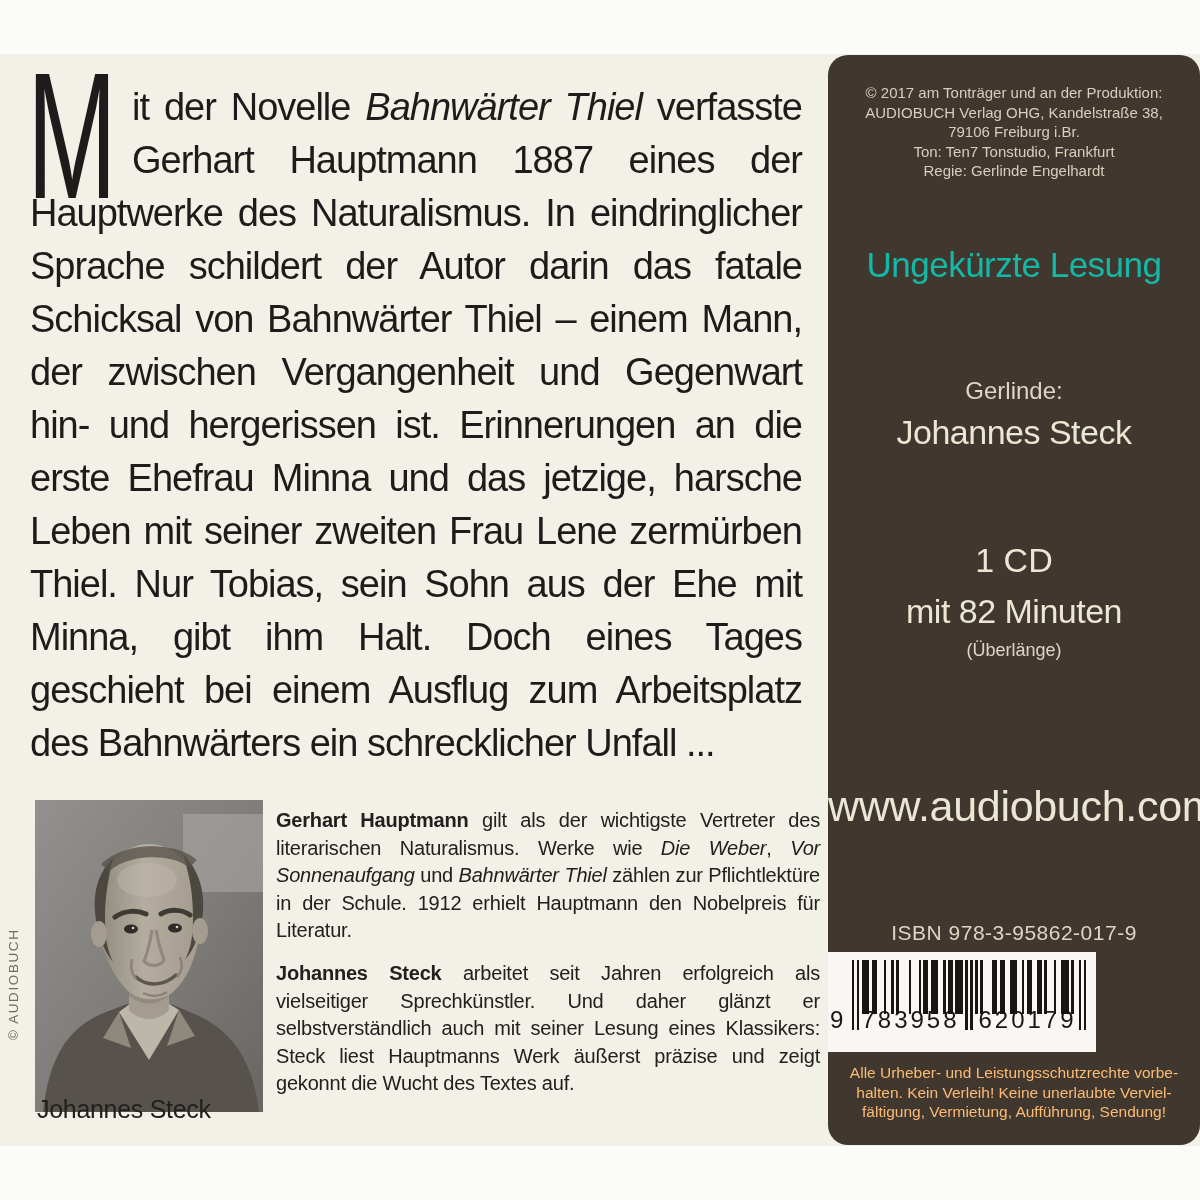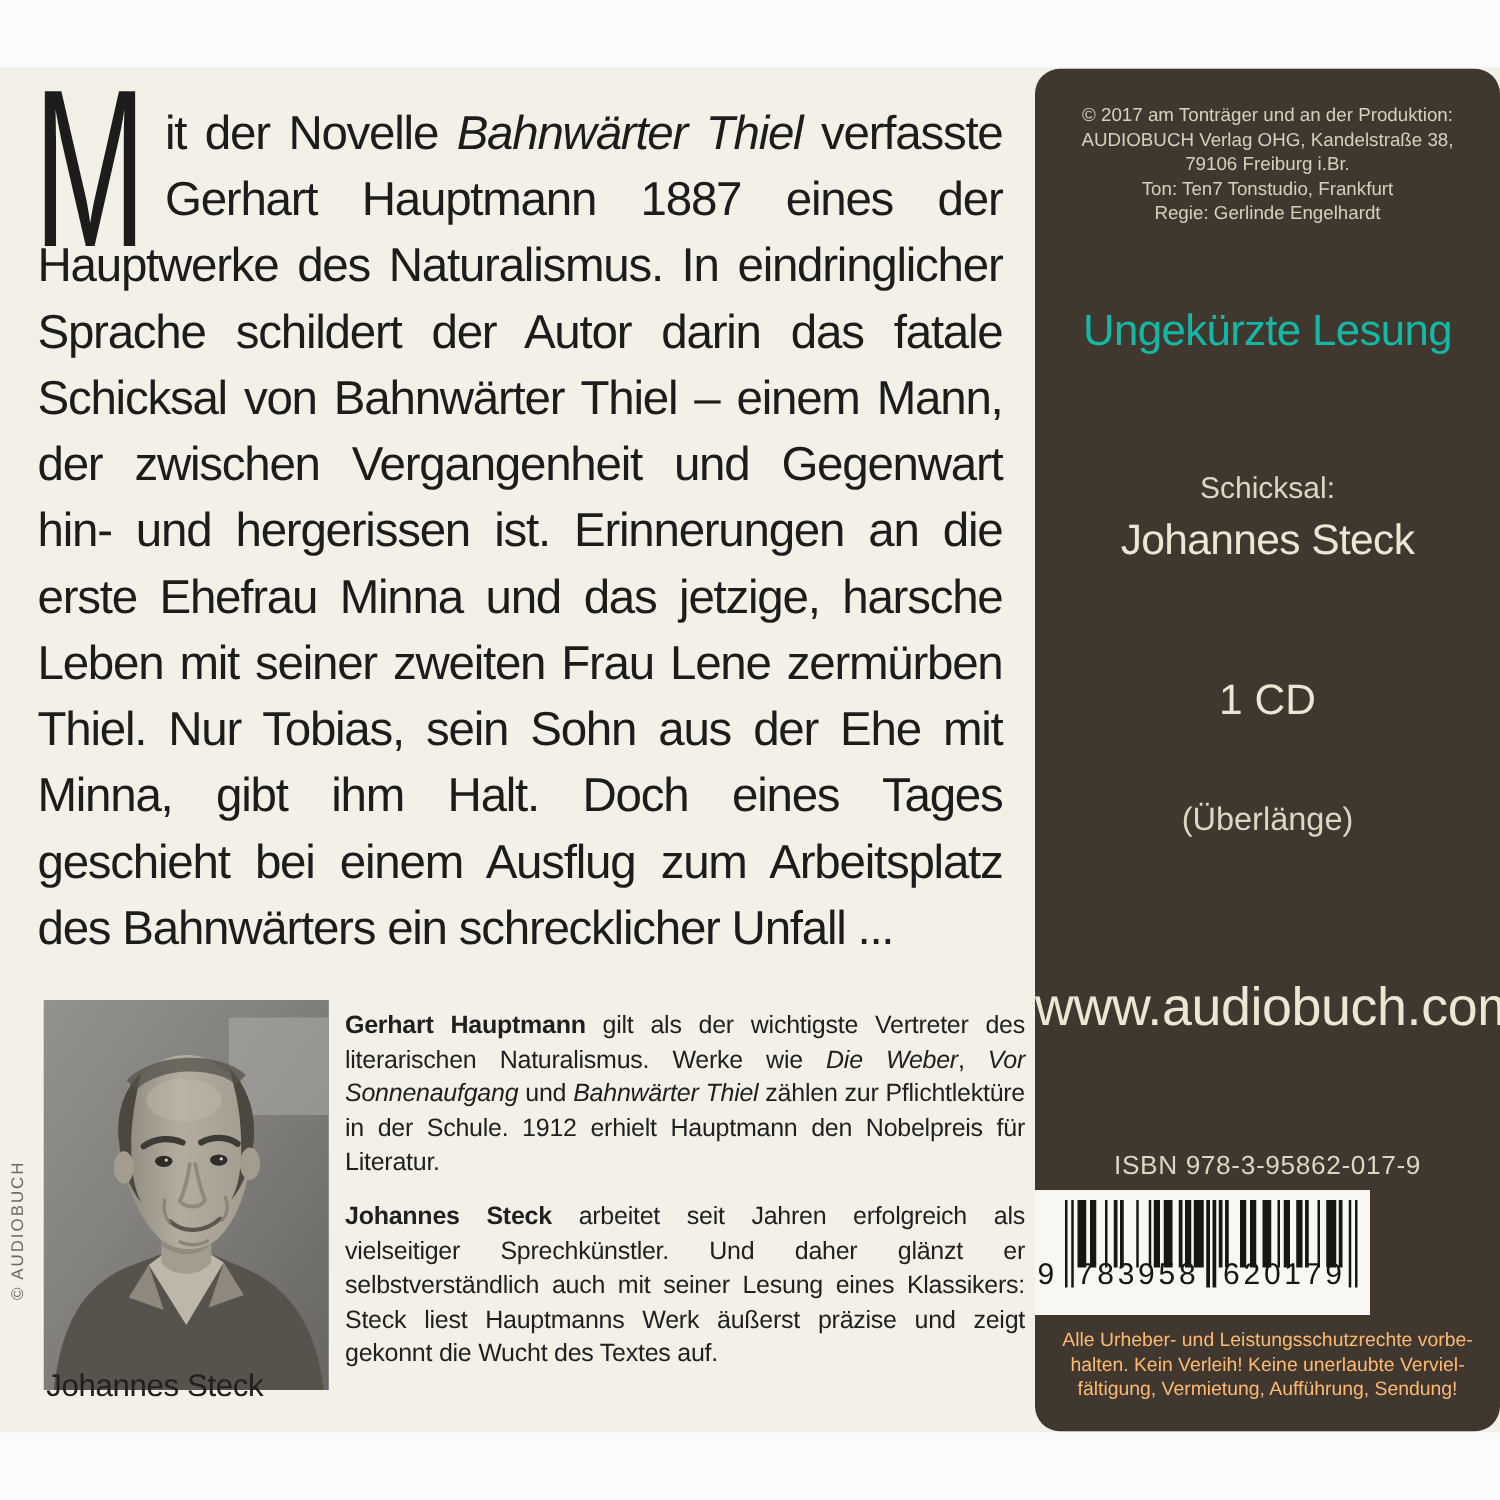--- a/index.html
+++ b/index.html
@@ -34,21 +34,21 @@
   .panel{position:absolute;left:828px;top:0;width:372px;height:1090px;
          background:var(--panel-bg,#40382e);color:var(--panel-text,#ddd6c3);text-align:center;border-radius:20px;}
   .panel>div{position:absolute;left:0;right:0;}
   .pre{white-space:pre-line;}
   .credits{top:28px;font-size:15px;line-height:19.5px;color:#d6cfbc;}
   .edition{top:190px;font-size:35px;letter-spacing:-0.5px;color:#14b8a6;}
   .sprecher{top:322px;font-size:24px;}
   .speaker{top:358px;font-size:34px;letter-spacing:-0.5px;color:#ece6d4;}
   .cd{top:486px;font-size:34px;color:#ece6d4;}
   .dur{top:537px;font-size:34px;letter-spacing:-0.5px;color:#ece6d4;}
-  .durnote{top:585px;font-size:26px;}
+  .durnote{top:585px;font-size:18px;}
   .web{top:727px;font-size:43px;letter-spacing:-0.3px;color:#ece6d4;}
   .isbn{top:866px;font-size:21px;letter-spacing:0.5px;}
   .rights{top:1008px;font-size:15.5px;line-height:19.5px;color:#fdba74;}
 
   
   .barcode{top:897px;left:62px;right:auto!important;width:268px;height:100px;background:#f8f7f3;}
   .bars{position:absolute;left:24px;right:10px;top:8px;height:70px;}
   .bar{position:absolute;top:0;height:54px;background:#181613;}
   .bar.tall{height:70px;}
   .bdigits{position:absolute;left:2px;right:10px;top:54px;height:28px;display:flex;align-items:center;
@@ -130,23 +130,24 @@
       <strong>Johannes Steck</strong><span> arbeitet seit Jahren erfolgreich als vielseitiger Sprechkünstler. Und daher glänzt er selbstverständlich auch mit seiner Lesung eines Klassikers: Steck liest Hauptmanns Werk äußerst präzise und zeigt gekonnt die Wucht des Textes auf.</span>
     </div>
 
     <div class="panel">
       <div class="credits pre">© 2017 am Tonträger und an der Produktion:
 AUDIOBUCH Verlag OHG, Kandelstraße 38,
 79106 Freiburg i.Br.
 Ton: Ten7 Tonstudio, Frankfurt
 Regie: Gerlinde Engelhardt</div>
       <div class="edition">Ungekürzte Lesung</div>
-      <div class="sprecher">Schicksal:</div>
+      <div class="sprecher">Gerlinde:</div>
       <div class="speaker">Johannes Steck</div>
       <div class="cd">1 CD</div>
+      <div class="dur">mit 82 Minuten</div>
       <div class="durnote">(Überlänge)</div>
       <div class="web">www.audiobuch.com</div>
       <div class="isbn">ISBN 978-3-95862-017-9</div>
       <div class="barcode">
         <div class="bars" id="bars">
             <div class="bar tall" style="left: 0%; width: 1.05263%;"></div>
             <div class="bar tall" style="left: 2.10526%; width: 1.05263%;"></div>
             <div class="bar" style="left: 4.21053%; width: 3.15789%;"></div>
             <div class="bar" style="left: 8.42105%; width: 2.10526%;"></div>
             <div class="bar" style="left: 13.6842%; width: 1.05263%;"></div>

